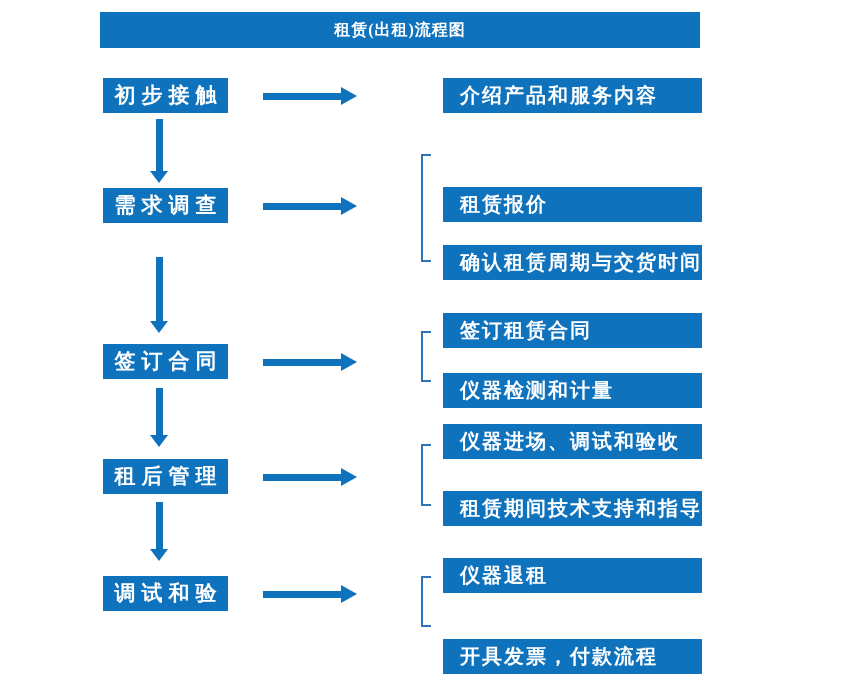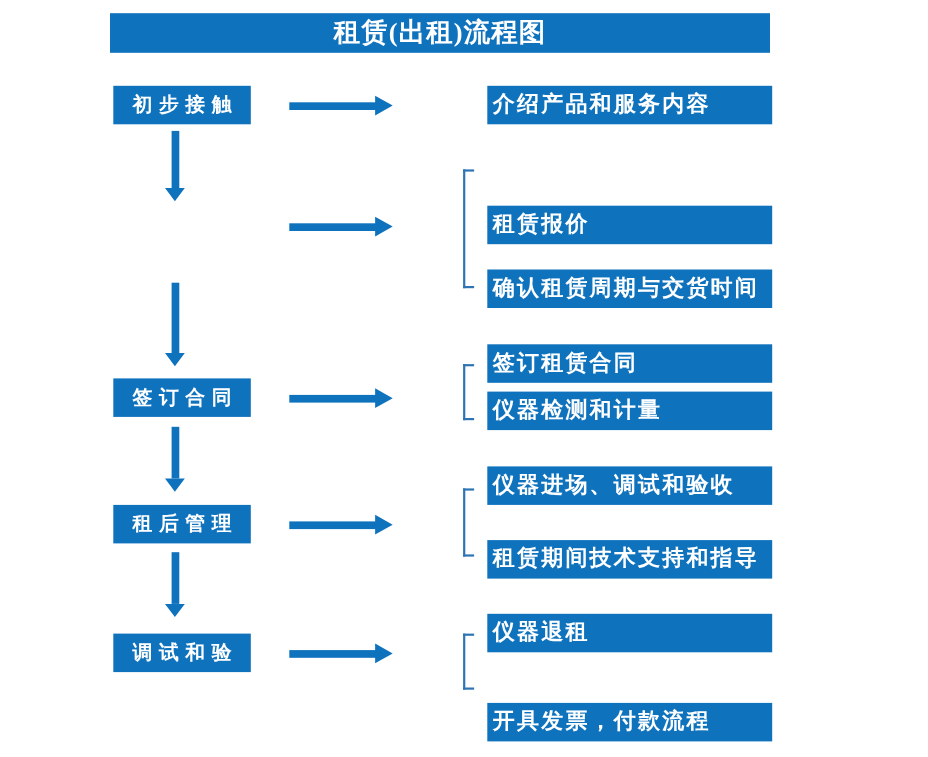--- a/index.html
+++ b/index.html
@@ -21,31 +21,31 @@
   }
   .box {
     position: absolute;
     background: var(--primary);
     color: var(--text-on-primary);
     font-weight: 700;
   }
   .title-bar {
     left: 100px; top: 12px; width: 600px; height: 36px;
     line-height: 36px; text-align: center;
-    font-size: 24px; letter-spacing: 1px;
+    font-size: 16px; letter-spacing: 1px;
   }
   .stage {
     left: 103px; width: 125px; height: 35px;
     line-height: 35px; text-align: center;
-    font-size: 18px; letter-spacing: 6px; padding-left: 6px;
+    font-size: 21px; letter-spacing: 6px; padding-left: 6px;
   }
   .out {
     left: 443px; width: 259px; height: 35px;
     line-height: 35px; text-align: left;
-    font-size: 20px; letter-spacing: 2px; padding-left: 5px;
+    font-size: 20px; letter-spacing: 2px; padding-left: 17px;
     white-space: nowrap;
   }
   
   .h-arrow { position: absolute; left: 263px; width: 94px; height: 18px; }
   .h-arrow .shaft {
     position: absolute; left: 0; top: 6px; width: 79px; height: 7px;
     background: var(--primary);
   }
   .h-arrow .head {
     position: absolute; left: 78px; top: 0; width: 0; height: 0;
@@ -74,20 +74,21 @@
   }
 </style>
 </head>
 <body>
 
 <div class="canvas">
 
   <div class="box title-bar">租赁(出租)流程图</div>
 
   <div class="box stage" style="top:78px">初步接触</div>
+  <div class="box stage" style="top:188px">需求调查</div>
   <div class="box stage" style="top:459px">租后管理</div>
   <div class="box stage" style="top:344px">签订合同</div>
   <div class="box stage" style="top:576px">调试和验收</div>
 
   <div class="v-arrow" style="top:119px;height:64px">
     <div class="shaft"></div>
     <div class="head"></div>
   </div>
   <div class="v-arrow" style="top:257px;height:76px">
     <div class="shaft"></div>
@@ -125,19 +126,19 @@
 
   <div class="bracket" style="top:154px;height:108px"></div>
   <div class="bracket" style="top:331px;height:51px"></div>
   <div class="bracket" style="top:444px;height:62px"></div>
   <div class="bracket" style="top:576px;height:51px"></div>
 
   <div class="box out" style="top:78px">介绍产品和服务内容</div>
   <div class="box out" style="top:187px">租赁报价</div>
   <div class="box out" style="top:245px">确认租赁周期与交货时间</div>
   <div class="box out" style="top:313px">签订租赁合同</div>
-  <div class="box out" style="top:356px">仪器检测和计量</div>
+  <div class="box out" style="top:373px">仪器检测和计量</div>
   <div class="box out" style="top:491px">租赁期间技术支持和指导</div>
   <div class="box out" style="top:424px">仪器进场、调试和验收</div>
   <div class="box out" style="top:558px">仪器退租</div>
   <div class="box out" style="top:639px">开具发票，付款流程</div>
 
 </div>
 
 </body></html>

